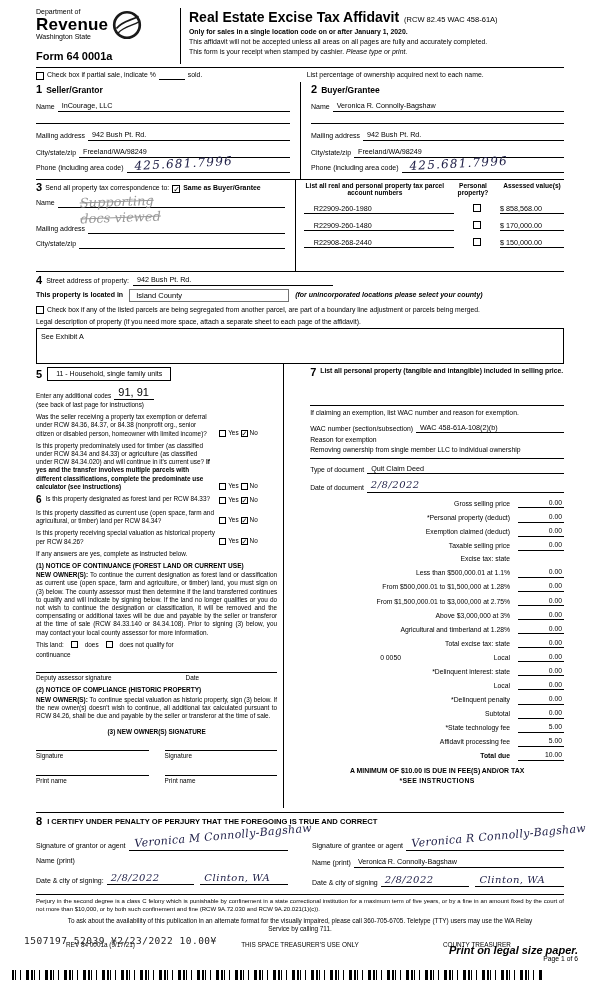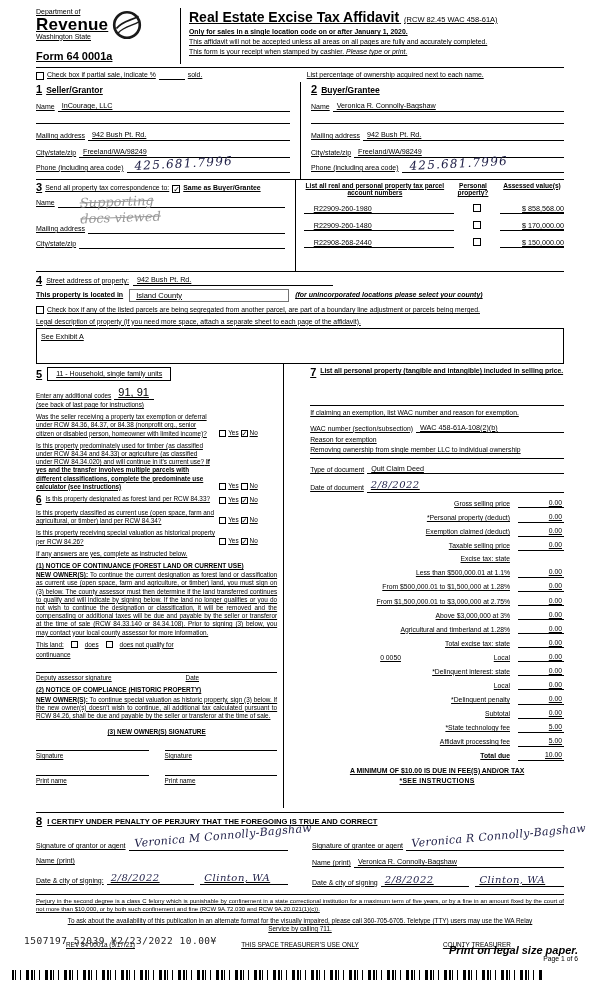--- a/index.html
+++ b/index.html
@@ -1,19 +1,19 @@
 <!DOCTYPE html>
 <html><head>
 <meta charset="utf-8">
 <style>
   * { margin:0; padding:0; box-sizing:border-box; }
   body { background:#fff; }
   .page { width:584px; height:981px; margin:0 auto; background:#fff; color:#000;
           font-family:"Liberation Sans", sans-serif; font-size:7px; line-height:1.25;
-          padding:8px 28px 0; position:relative; overflow:hidden;text-decoration:underline; }
+          padding:8px 28px 0; position:relative; overflow:hidden; }
   .bold { font-weight:700; }
   i { font-style:italic; }
   .cb { display:inline-block; width:8px; height:8px; border:1px solid #000; line-height:7px;
         font-size:8px; text-align:center; vertical-align:-1px; flex:none; overflow:hidden; background:#fff; }
   .cb-sm { width:7px; height:7px; font-size:7px; line-height:6px; }
   .hand { font-family:"DejaVu Serif", serif; font-style:italic; color:#23234a; }
 
   
   .hdr { display:flex; }
   .hdr-left { width:142px; flex:none; }
@@ -58,21 +58,21 @@
   .sec3-head { display:flex; align-items:flex-end; gap:3px; font-size:6.9px; flex-wrap:nowrap; }
   .stamp-gray { position:absolute; left:44px; top:14px; font-size:13px; color:#999;
                 font-family:"DejaVu Serif", serif; font-style:italic; transform:rotate(-2deg); line-height:1.25; }
   .stamp-gray .strike { text-decoration:line-through; }
   .sec3-left .frow.gap { margin-top:17px; }
   .ptbl-hdr { display:flex; gap:4px; text-align:center; font-weight:700; font-size:6.6px; line-height:1.15; }
   .ptc1 { flex:1; } .ptc2 { width:46px; flex:none; } .ptc3 { width:64px; flex:none; }
   .ptbl-row { display:flex; align-items:flex-end; margin-top:7px; }
   .pnum { flex:1; border-bottom:1px solid #000; padding-left:10px; font-size:7.2px; min-height:9px; }
   .pcb { width:46px; flex:none; text-align:center; }
-  .pval { width:64px; flex:none; border-bottom:1px solid #000; font-size:7.2px; min-height:9px;text-align:right; }
+  .pval { width:64px; flex:none; border-bottom:1px solid #000; font-size:7.2px; min-height:9px; }
 
   
   .sec4 { border-top:1px solid #000; padding-top:3px; }
   .s4row1 { display:flex; align-items:flex-end; gap:4px; }
   .street-val { flex:0 0 200px; }
   .county-row { display:flex; align-items:center; gap:6px; margin-top:3px; }
   .county-box { border:1px solid #737373; min-width:160px; padding:1px 6px; font-size:7.5px; }
   .county-note { font-weight:700; font-style:italic; }
   .seg-row { display:flex; gap:3px; margin-top:4px; align-items:center; font-size:6.8px; }
   .legal-lbl { margin-top:3px; font-size:6.8px; }

